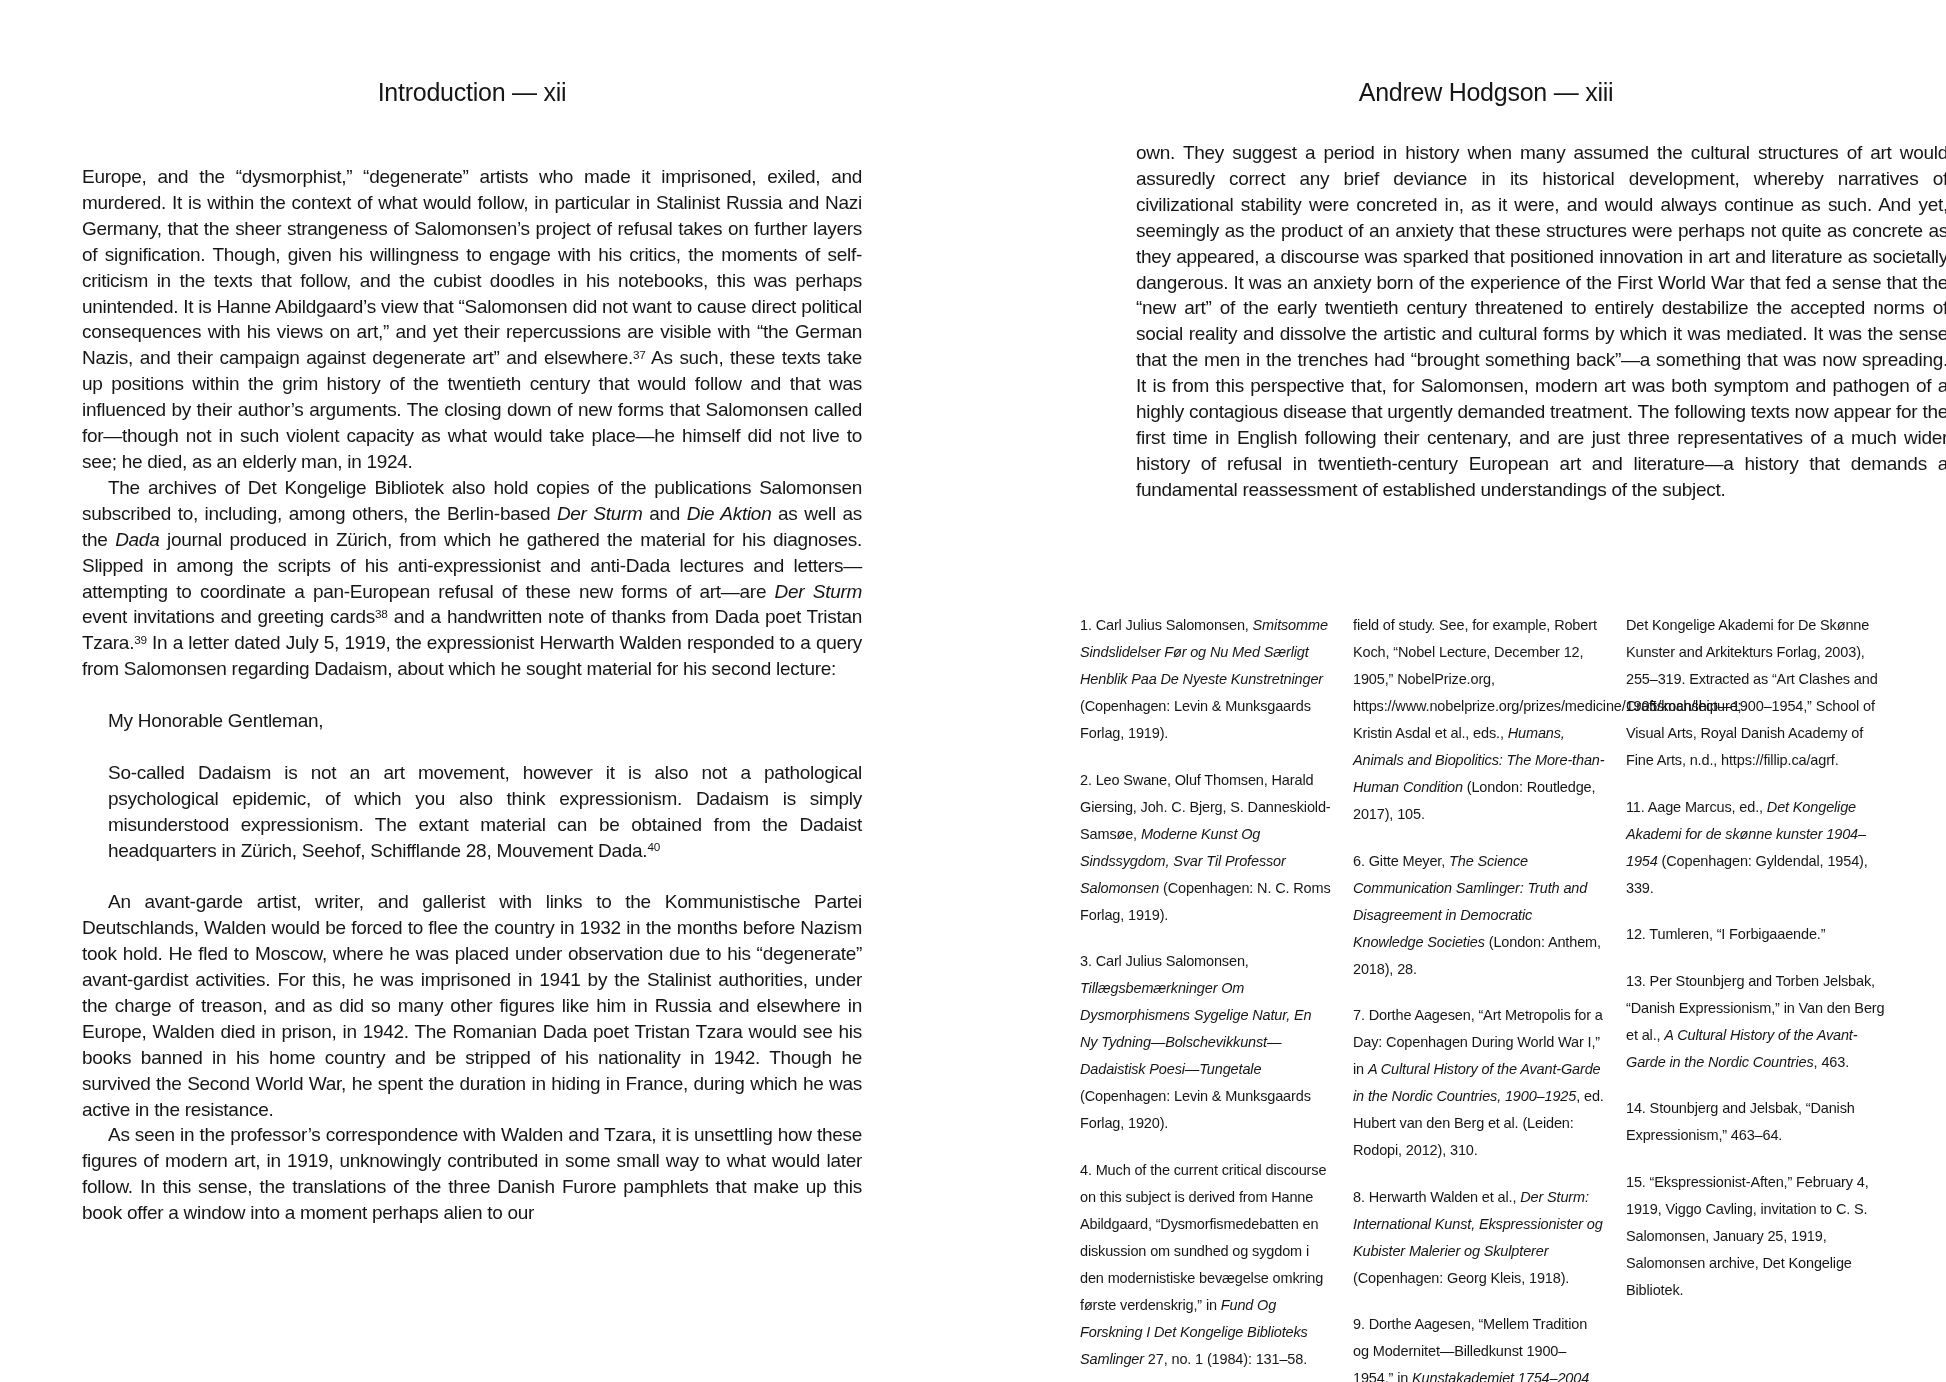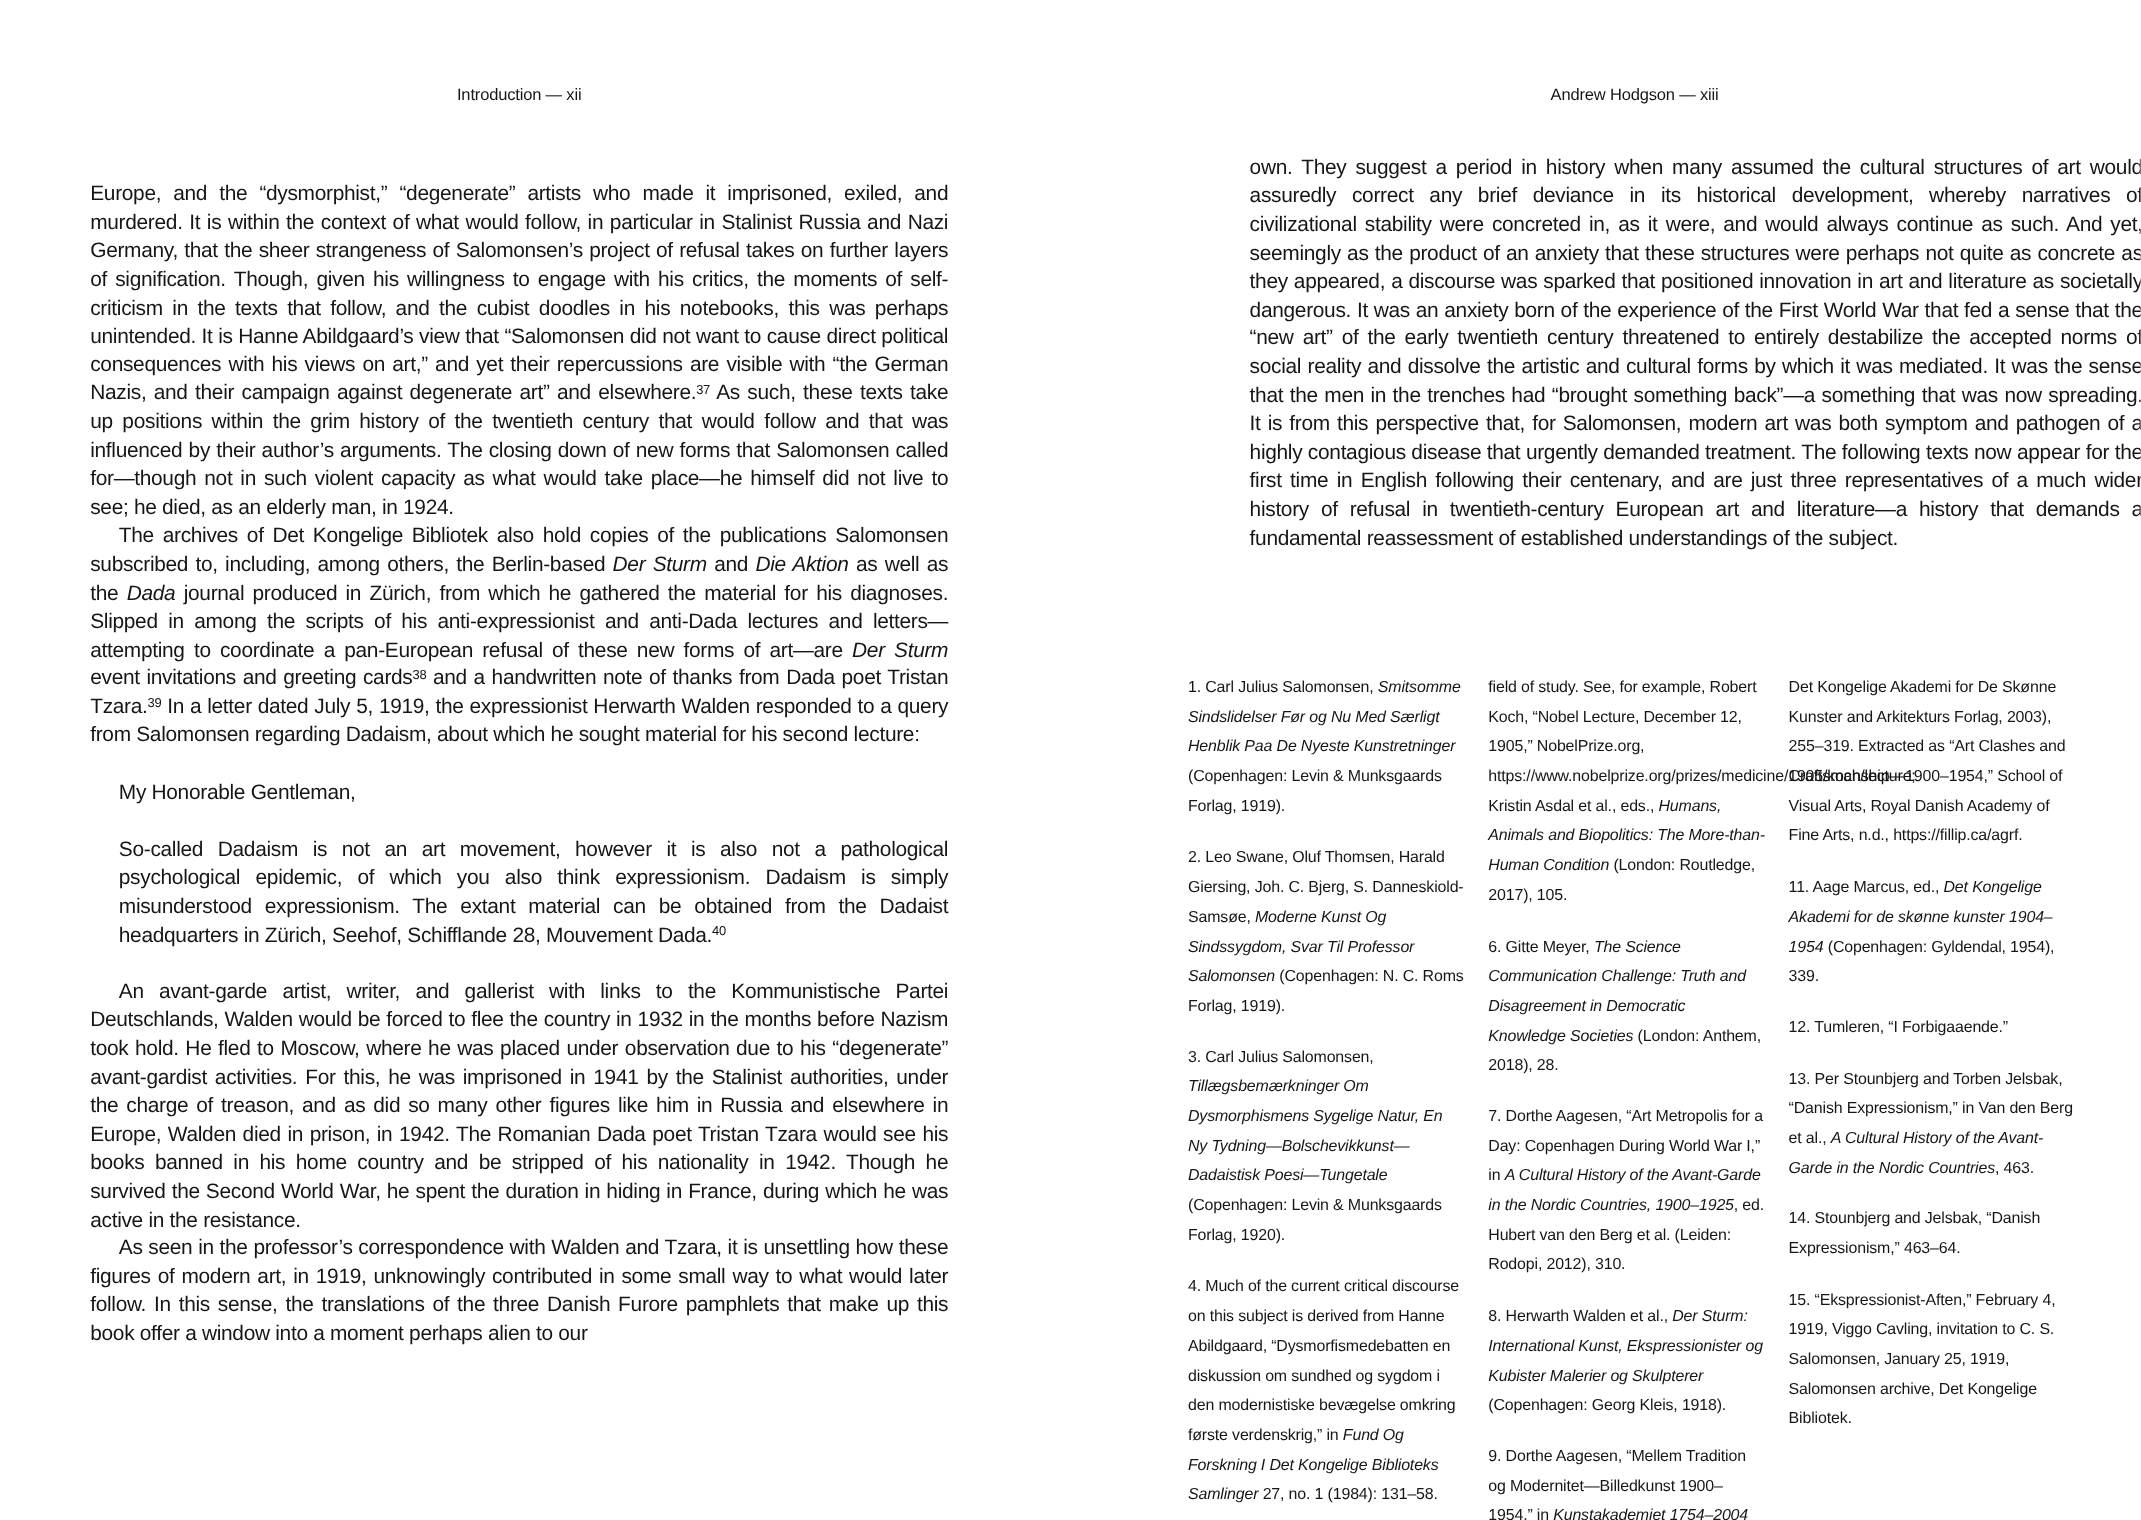--- a/index.html
+++ b/index.html
@@ -8,21 +8,21 @@
     background: #ffffff;
     color: #161616;
     font-family: "Liberation Sans", "DejaVu Sans", sans-serif;
     position: relative;
     overflow: hidden;
     -webkit-font-smoothing: antialiased;
   }
   .page-header {
     position: absolute;
     top: 78px;
-    font-size: 15px;
+    font-size: 25px;
     letter-spacing: -0.01em;
     text-align: center;
     white-space: nowrap;
   }
   #left-header  { left: 82px;  width: 780px; }
   #right-header { left: 1080px; width: 812px; }
 
   .body-text {
     position: absolute;
     top: 140px;
@@ -93,21 +93,21 @@
 <div class="footnotes">
   <div id="fn-col1" class="fn-col">
       <p><span>1. Carl Julius Salomonsen, </span><span class="it">Smitsomme Sindslidelser Før og Nu Med Særligt Henblik Paa De Nyeste Kunstretninger</span><span> (Copenhagen: Levin &amp; Munksgaards Forlag, 1919).</span></p>
       <p><span>2. Leo Swane, Oluf Thomsen, Harald Giersing, Joh. C. Bjerg, S. Danneskiold-Samsøe, </span><span class="it">Moderne Kunst Og Sindssygdom, Svar Til Professor Salomonsen</span><span> (Copenhagen: N. C. Roms Forlag, 1919).</span></p>
       <p><span>3. Carl Julius Salomonsen, </span><span class="it">Tillægsbemærkninger Om Dysmorphismens Sygelige Natur, En Ny Tydning—Bolschevikkunst—Dadaistisk Poesi—Tungetale</span><span> (Copenhagen: Levin &amp; Munksgaards Forlag, 1920).</span></p>
       <p><span>4. Much of the current critical discourse on this subject is derived from Hanne Abildgaard, “Dysmorfismedebatten en diskussion om sundhed og sygdom i den modernistiske bevægelse omkring første verdenskrig,” in </span><span class="it">Fund Og Forskning I Det Kongelige Biblioteks Samlinger</span><span> 27, no. 1 (1984): 131–58.</span></p>
       <p><span>5. Salomonsen’s </span><span class="it">Ledetråd for Medicinere i bakteriologisk Teknik</span><span> (1885) was widely translated and highly influential during the emergence of bacteriology as a</span></p>
     </div>
   <div id="fn-col2" class="fn-col">
       <p><span>field of study. See, for example, Robert Koch, “Nobel Lecture, December 12, 1905,” NobelPrize.org, https://www.nobelprize.org/prizes/medicine/1905/koch/lecture; Kristin Asdal et al., eds., </span><span class="it">Humans, Animals and Biopolitics: The More-than-Human Condition</span><span> (London: Routledge, 2017), 105.</span></p>
-      <p><span>6. Gitte Meyer, </span><span class="it">The Science Communication Challenge: Truth and Disagreement in Democratic Knowledge Societies</span><span> (London: Anthem, 2018), 28.</span></p>
+      <p><span>6. Gitte Meyer, </span><span class="it">The Science Communication Samlinger: Truth and Disagreement in Democratic Knowledge Societies</span><span> (London: Anthem, 2018), 28.</span></p>
       <p><span>7. Dorthe Aagesen, “Art Metropolis for a Day: Copenhagen During World War I,” in </span><span class="it">A Cultural History of the Avant-Garde in the Nordic Countries, 1900–1925</span><span>, ed. Hubert van den Berg et al. (Leiden: Rodopi, 2012), 310.</span></p>
       <p><span>8. Herwarth Walden et al., </span><span class="it">Der Sturm: International Kunst, Ekspressionister og Kubister Malerier og Skulpterer</span><span> (Copenhagen: Georg Kleis, 1918).</span></p>
       <p><span>9. Dorthe Aagesen, “Mellem Tradition og Modernitet—Billedkunst 1900–1954,” in </span><span class="it">Kunstakademiet 1754–2004</span><span> vol. 1, ed. Anneli Fuchs and Emma Salling (Copenhagen:</span></p>
     </div>
   <div id="fn-col3" class="fn-col">
       <p><span>Det Kongelige Akademi for De Skønne Kunster and Arkitekturs Forlag, 2003), 255–319. Extracted as “Art Clashes and Craftsmanship—1900–1954,” School of Visual Arts, Royal Danish Academy of Fine Arts, n.d., https://fillip.ca/agrf.</span></p>
       <p><span>11. Aage Marcus, ed., </span><span class="it">Det Kongelige Akademi for de skønne kunster 1904–1954</span><span> (Copenhagen: Gyldendal, 1954), 339.</span></p>
       <p><span>12. Tumleren, “I Forbigaaende.”</span></p>
       <p><span>13. Per Stounbjerg and Torben Jelsbak, “Danish Expressionism,” in Van den Berg et al., </span><span class="it">A Cultural History of the Avant-Garde in the Nordic Countries</span><span>, 463.</span></p>
       <p><span>14. Stounbjerg and Jelsbak, “Danish Expressionism,” 463–64.</span></p>

